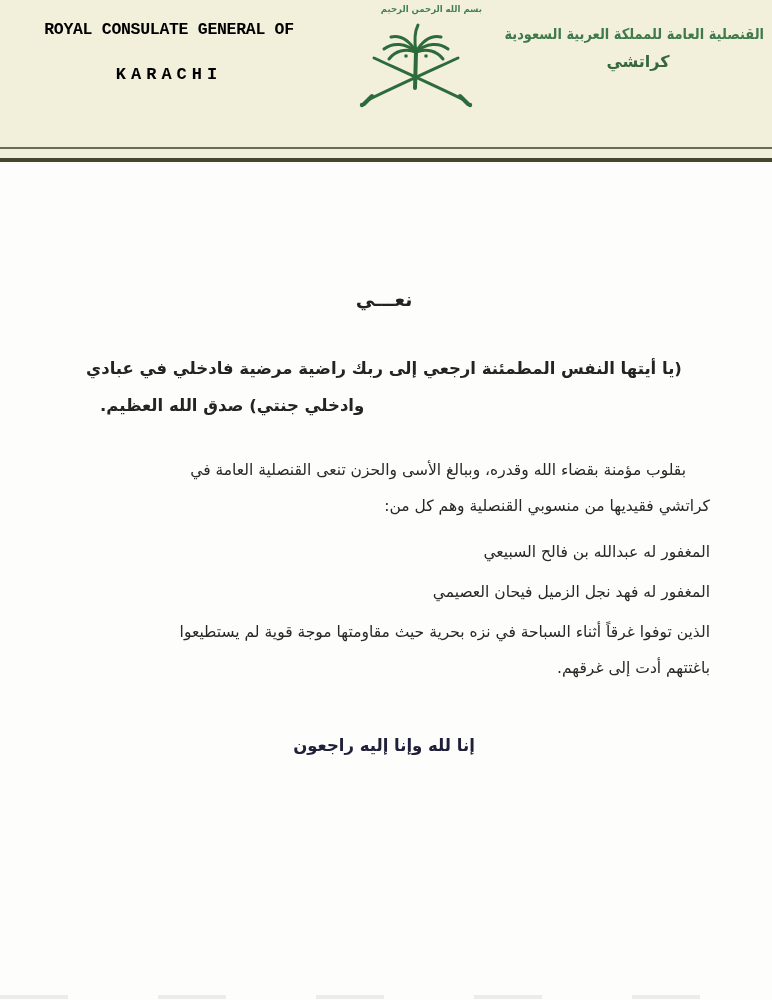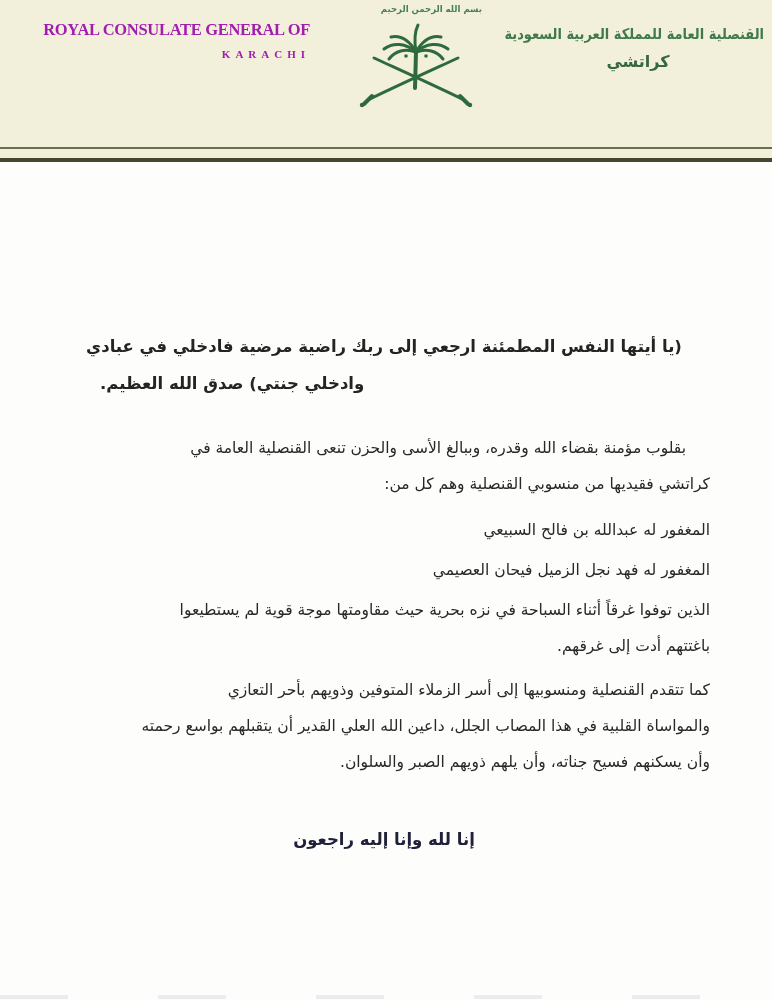--- a/index.html
+++ b/index.html
@@ -19,27 +19,27 @@
     position: relative;
     width: 100%;
     height: 147px;
     background: #f2efdb;
   }
   .org-en {
     position: absolute;
     left: 28px;
     top: 20px;
     width: 282px;
-    text-align: right;
-    color: #a21caf;
-    font-family: Liberation Serif, serif;
+    text-align: center;
+    color: #000000;
+    font-family: Liberation Mono, monospace;
     font-weight: bold;
   }
   .org-en .org-line { font-size: 16.5px; line-height: 20px; letter-spacing: -0.3px; }
-  .org-en .org-city { font-size: 11px; letter-spacing: 5px; margin-top: 8px; }
+  .org-en .org-city { font-size: 17px; letter-spacing: 5px; margin-top: 25px; }
 
   .emblem {
     position: absolute;
     left: 326px;
     top: 4px;
     width: 160px;
     text-align: right;
     color: #2e6b3c;
   }
   .bismillah {
@@ -195,20 +195,21 @@
       <div class="org-ar-name">القنصلية العامة للمملكة العربية السعودية</div>
       <div class="org-ar-city">كراتشي</div>
     </div>
 
   </header>
 
   <div class="divider"></div>
 
   <main class="content">
 
+    <h1 class="doc-title">نعـــي</h1>
 
     <div class="verse">
       <div class="l1">(يا أيتها النفس المطمئنة ارجعي إلى ربك راضية مرضية فادخلي في عبادي</div>
       <div class="l2">وادخلي جنتي) صدق الله العظيم.</div>
     </div>
 
     <div class="para p1">
       <div class="line indent">بقلوب مؤمنة بقضاء الله وقدره، وببالغ الأسى والحزن تنعى القنصلية العامة في</div>
       <div class="line">كراتشي فقيديها من منسوبي القنصلية وهم كل من:</div>
     </div>
@@ -216,25 +217,20 @@
     <div class="deceased">
       <div class="item">المغفور له عبدالله بن فالح السبيعي</div>
       <div class="item">المغفور له فهد نجل الزميل فيحان العصيمي</div>
     </div>
 
     <div class="para p2">
       <div class="line">الذين توفوا غرقاً أثناء السباحة في نزه بحرية حيث مقاومتها موجة قوية لم يستطيعوا</div>
       <div class="line">باغتتهم أدت إلى غرقهم.</div>
     </div>
 
-    <div class="para p3">
-      <div class="line">كما تتقدم القنصلية ومنسوبيها إلى أسر الزملاء المتوفين وذويهم بأحر التعازي</div>
-      <div class="line">والمواساة القلبية في هذا المصاب الجلل، داعين الله العلي القدير أن يتقبلهم بواسع رحمته</div>
-      <div class="line">وأن يسكنهم فسيح جناته، وأن يلهم ذويهم الصبر والسلوان.</div>
-    </div>
 
     <div class="closing">إنا لله وإنا إليه راجعون</div>
 
   </main>
 
   <div class="scan-marks"></div>
 
 </div>
 
 </body></html>

